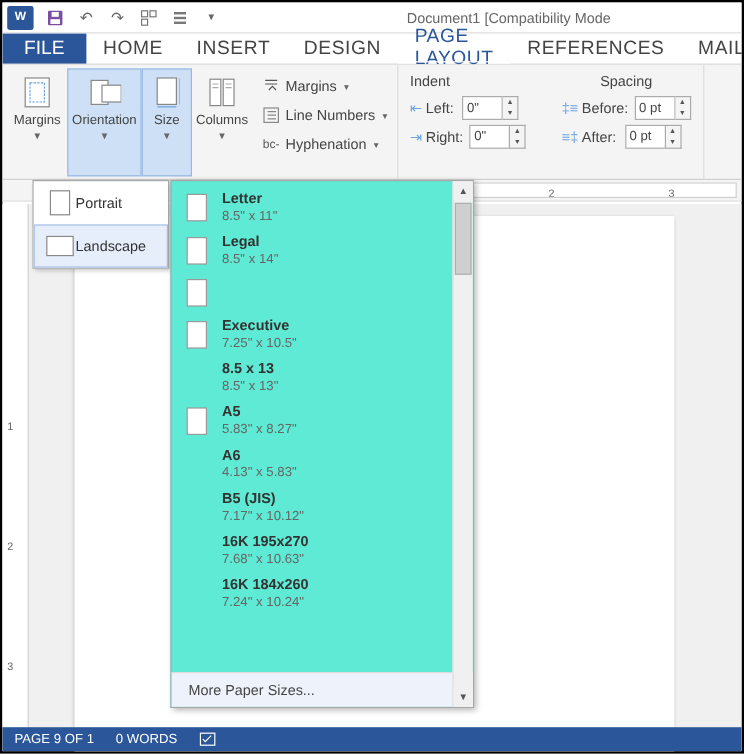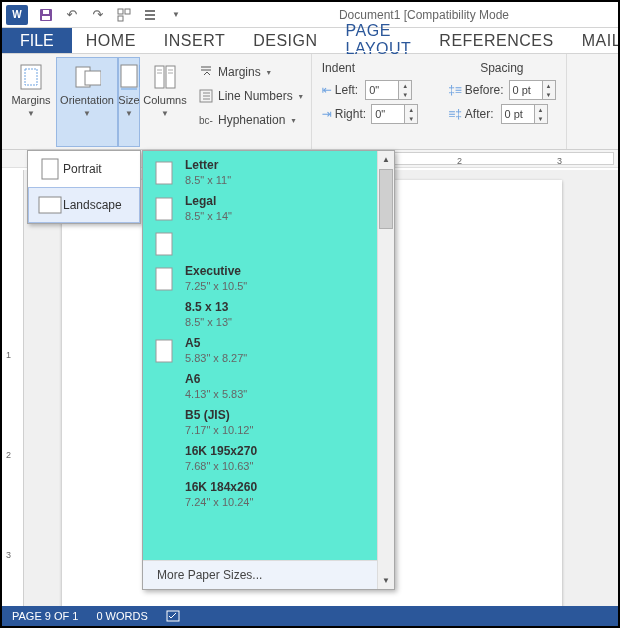--- a/index.html
+++ b/index.html
@@ -139,21 +139,21 @@
       <div class="big-btn active" style="width:62px;">
         <div class="big-ico">
             <svg width="30" height="28">
               <rect x="3" y="4" width="14" height="20" fill="#fff" stroke="#888"></rect>
               <rect x="12" y="8" width="16" height="14" fill="#fff" stroke="#888"></rect>
             </svg>
           </div>
         <div class="big-lbl">Orientation</div>
         <div class="drop-caret">▼</div>
       </div>
-      <div class="big-btn active" style="width:22px;">
+      <div class="big-btn active" style="width:42px;">
         <div class="big-ico">
             <svg width="22" height="28">
               <rect x="3" y="2" width="16" height="22" fill="#fff" stroke="#888"></rect>
               <line x1="3" y1="26" x2="19" y2="26" stroke="#6fa3e0"></line>
               <line x1="22" y1="2" x2="22" y2="24" stroke="#6fa3e0"></line>
             </svg>
           </div>
         <div class="big-lbl">Size</div>
         <div class="drop-caret">▼</div>
       </div>

